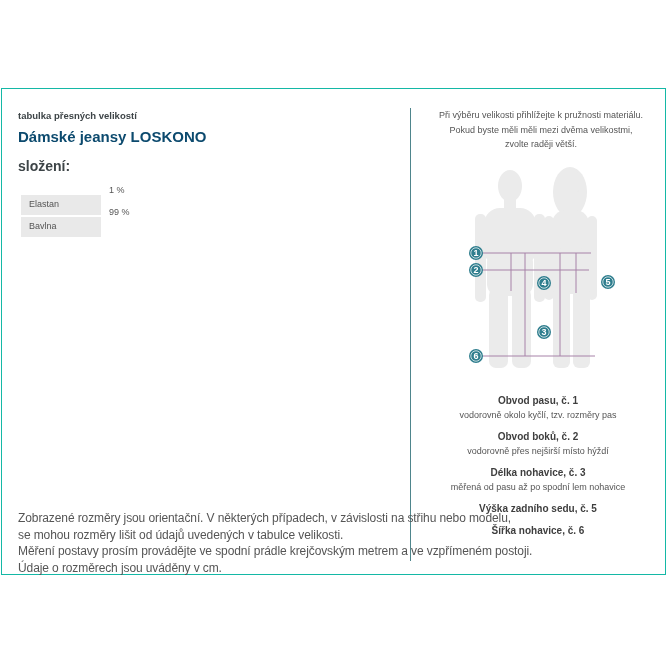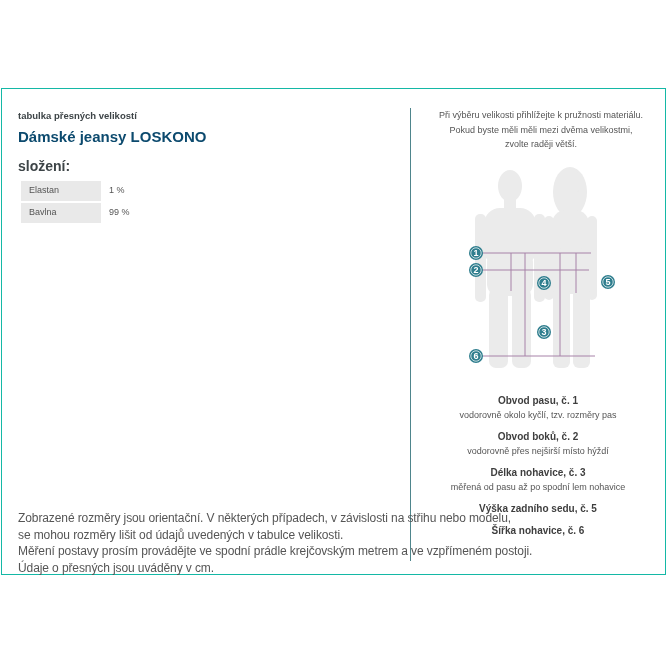--- a/index.html
+++ b/index.html
@@ -6,21 +6,21 @@
   body{width:670px;height:670px;position:relative;font-family:"Liberation Sans",sans-serif;-webkit-font-smoothing:antialiased;}
   .sheet{position:absolute;left:1px;top:88px;width:665px;height:487px;border:1px solid #14b8a6;box-sizing:border-box;background:#ffffff;}
   .divider{position:absolute;left:408px;top:19px;width:1px;height:453px;background:#4e858c;}
 
   
   .eyebrow{position:absolute;left:16px;top:21px;font-size:9.5px;font-weight:bold;color:#3d4447;line-height:12px;}
   .title{position:absolute;left:16px;top:39px;font-size:15px;font-weight:bold;color:#0c4a6e;line-height:18px;white-space:nowrap;}
   .comp-label{position:absolute;left:16px;top:71px;font-size:14px;font-weight:bold;color:#3d4447;line-height:12px;}
   .comp-table{position:absolute;left:19px;top:92px;width:200px;}
   .comp-row{position:relative;height:20px;margin-bottom:2px;}
-  .comp-cell{position:absolute;left:0;top:0;width:80px;height:20px;background:#e9e9e9;box-sizing:border-box;padding:4px 0 0 8px;font-size:9px;color:#555;}
+  .comp-cell{position:absolute;left:0;top:14px;width:80px;height:20px;background:#e9e9e9;box-sizing:border-box;padding:4px 0 0 8px;font-size:9px;color:#555;}
   .comp-val{position:absolute;left:88px;top:4px;font-size:9px;color:#555;}
   .disclaimer{position:absolute;left:16px;top:421px;font-size:12px;letter-spacing:-0.1px;color:#555;line-height:16.5px;white-space:nowrap;}
 
   
   .intro{position:absolute;left:412px;top:19px;width:254px;text-align:center;font-size:9px;color:#555;line-height:14.5px;}
   .diagram{position:absolute;left:407px;top:69px;width:259px;height:222px;}
   .mlist{position:absolute;left:409px;top:300px;width:254px;text-align:center;padding-top:6px;box-sizing:border-box;}
   .m-item{margin-bottom:10px;}
   .m-name{font-size:10px;font-weight:bold;color:#3e3e3e;line-height:12px;margin-bottom:2px;}
   .m-desc{font-size:9px;color:#555;line-height:12px;}
@@ -43,21 +43,21 @@
     <div class="comp-row">
       <div class="comp-cell">Bavlna</div>
       <div class="comp-val">99 %</div>
     </div>
   </div>
 
   <div class="disclaimer">
     <div>Zobrazené rozměry jsou orientační. V některých případech, v závislosti na střihu nebo modelu,</div>
     <div>se mohou rozměry lišit od údajů uvedených v tabulce velikosti.</div>
     <div>Měření postavy prosím provádějte ve spodní prádle krejčovským metrem a ve vzpřímeném postoji.</div>
-    <div>Údaje o přesných jsou uváděny v cm.</div>
+    <div>Údaje o rozměrech jsou uváděny v cm.</div>
   </div>
 
   <div class="intro">
     <div>Při výběru velikosti přihlížejte k pružnosti materiálu.</div>
     <div>Pokud byste měli měli mezi dvěma velikostmi,</div>
     <div>zvolte raději větší.</div>
   </div>
 
   <svg class="diagram" viewBox="409 158 259 222" xmlns="http://www.w3.org/2000/svg">
 

